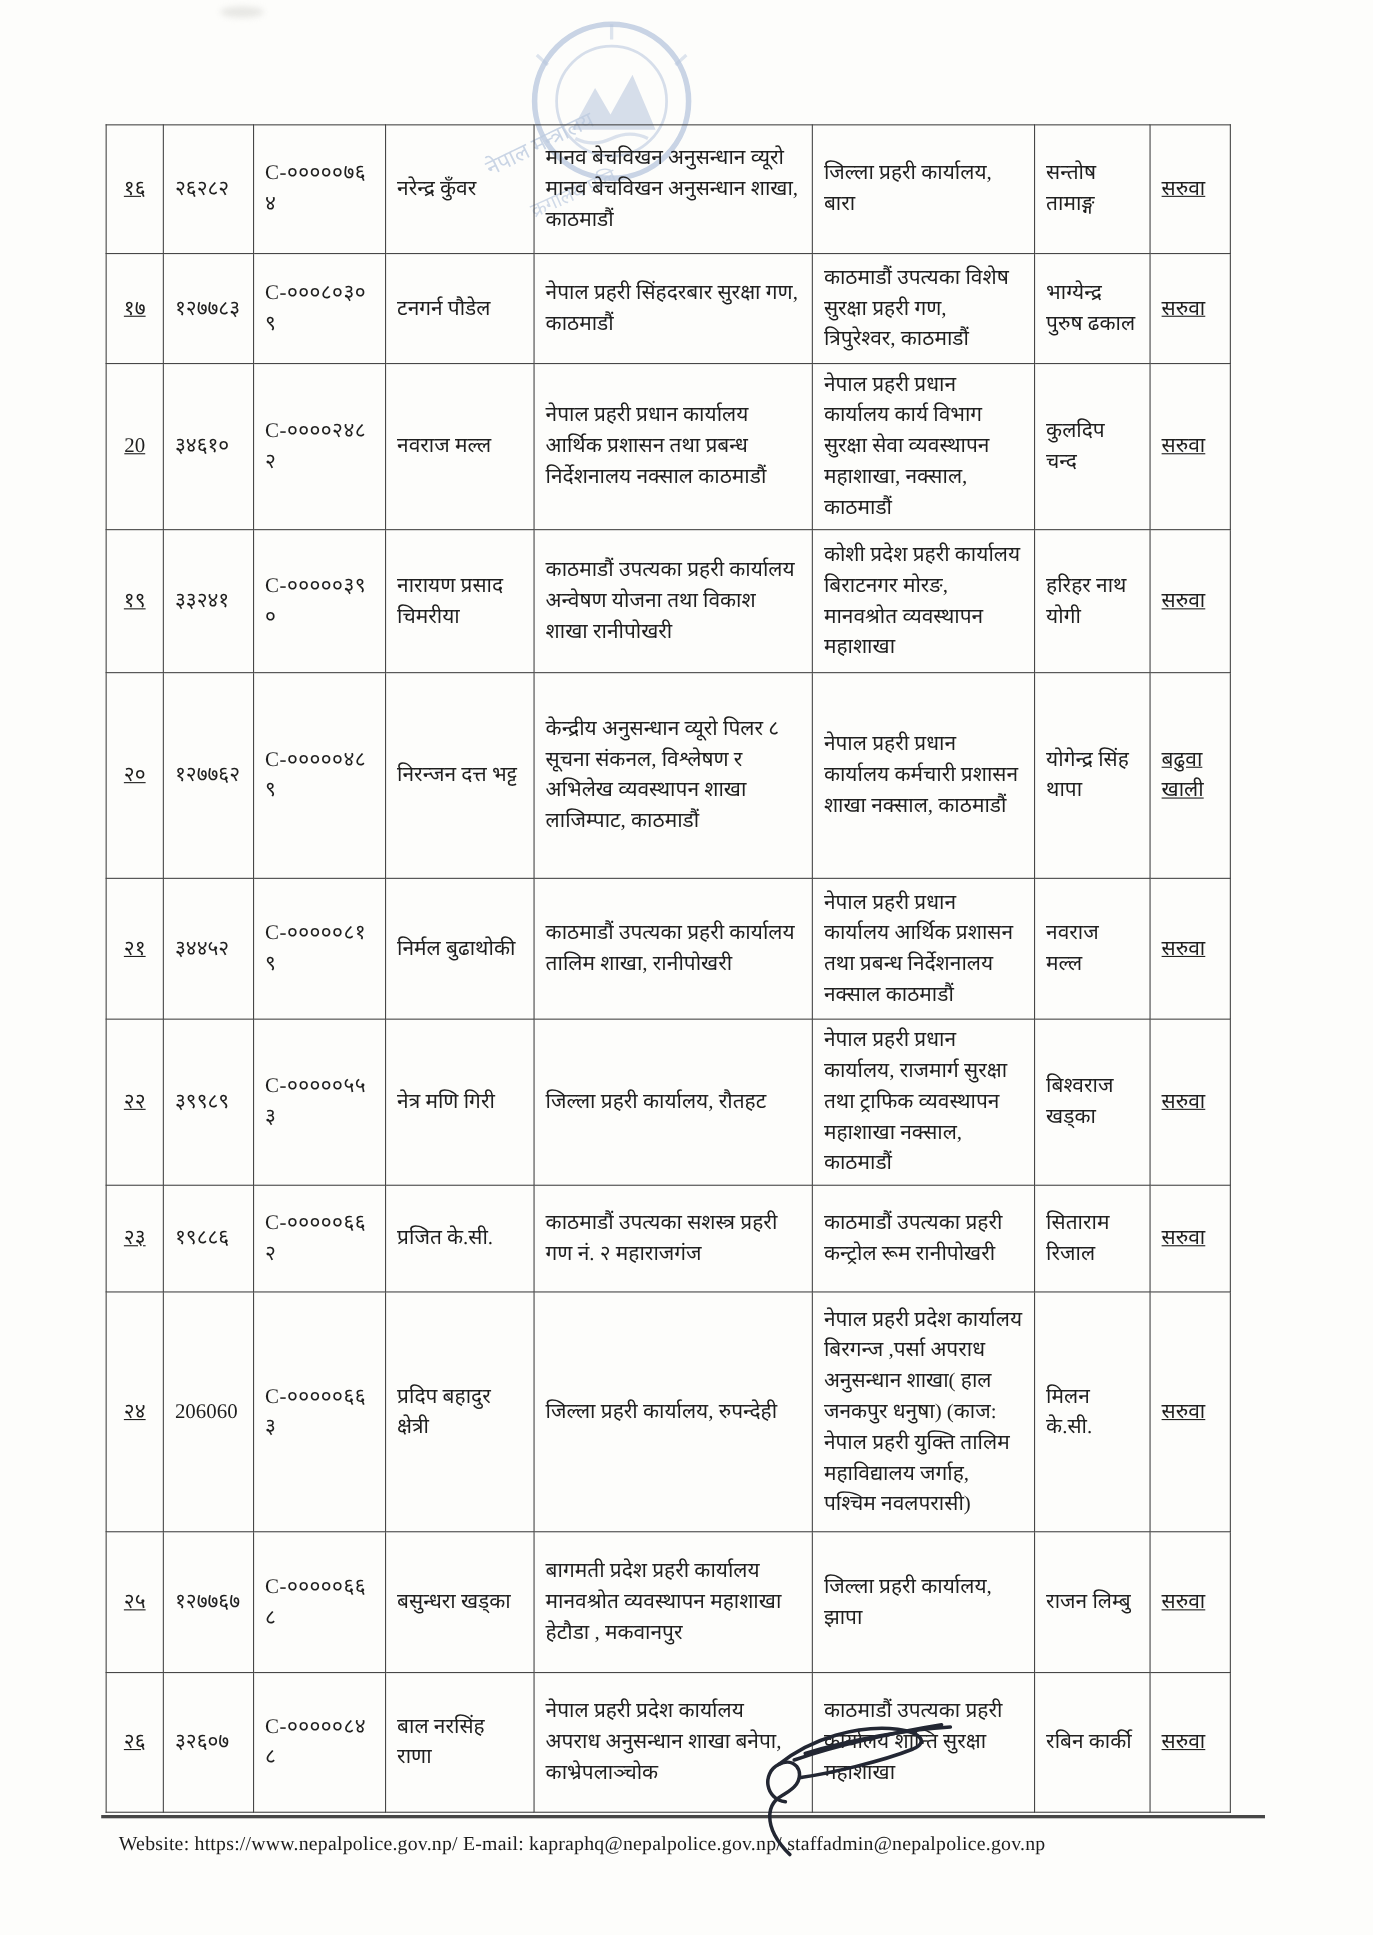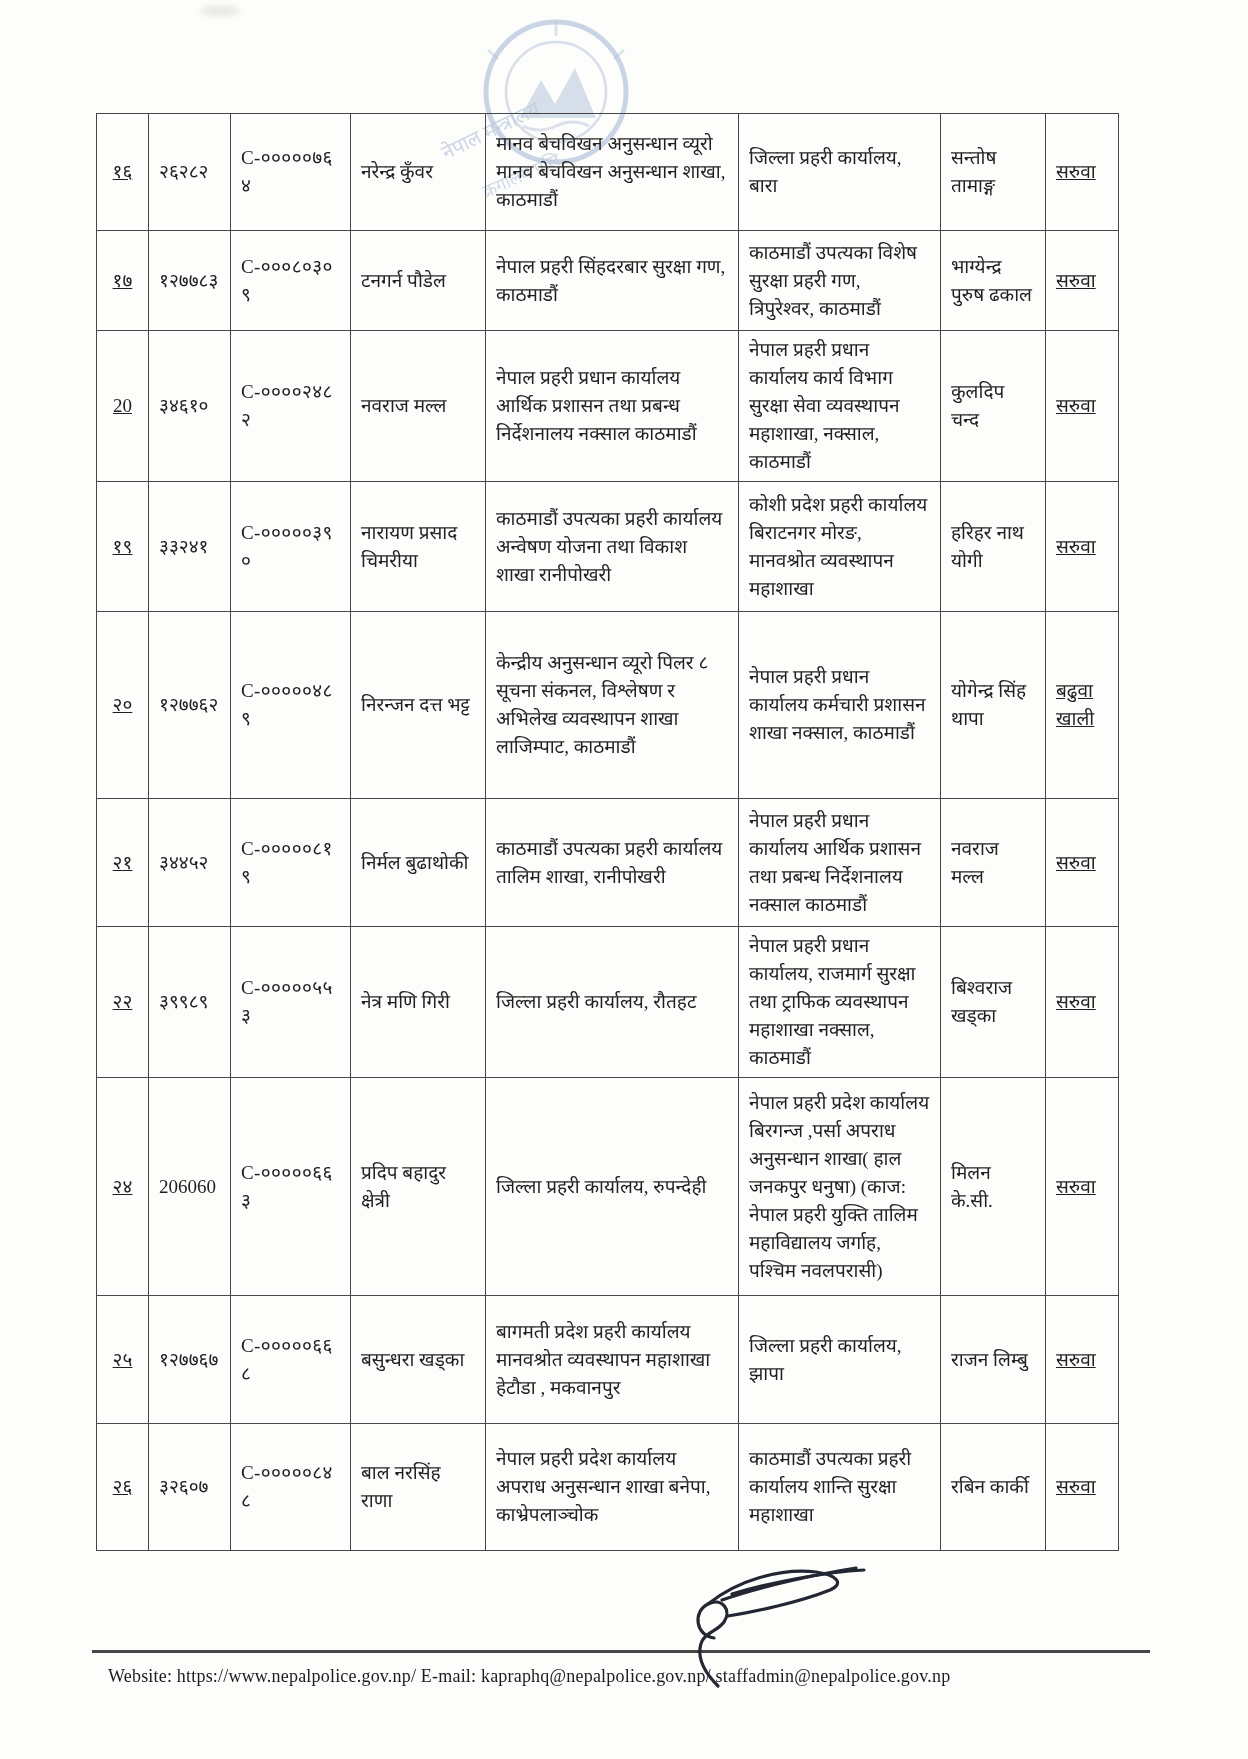--- a/index.html
+++ b/index.html
@@ -148,20 +148,30 @@
         <tr style="height: 125px;">
           <td class="cell-serial">२२</td>
           <td class="cell-reg-no">३९९८९</td>
           <td class="cell-employee-code">C-०००००५५३</td>
           <td class="cell-name">नेत्र मणि गिरी</td>
           <td class="cell-current-office">जिल्ला प्रहरी कार्यालय, रौतहट</td>
           <td class="cell-new-office">नेपाल प्रहरी प्रधान कार्यालय, राजमार्ग सुरक्षा तथा ट्राफिक व्यवस्थापन महाशाखा नक्साल, काठमाडौं</td>
           <td class="cell-replacement-name">बिश्वराज खड्का</td>
           <td class="cell-remark">सरुवा</td>
         </tr>
+        <tr style="height: 97px;">
+          <td class="cell-serial">२३</td>
+          <td class="cell-reg-no">१९८८६</td>
+          <td class="cell-employee-code">C-०००००६६२</td>
+          <td class="cell-name">प्रजित के.सी.</td>
+          <td class="cell-current-office">काठमाडौं उपत्यका सशस्त्र प्रहरी गण नं. २ महाराजगंज</td>
+          <td class="cell-new-office">काठमाडौं उपत्यका प्रहरी कन्ट्रोल रूम रानीपोखरी</td>
+          <td class="cell-replacement-name">सिताराम रिजाल</td>
+          <td class="cell-remark">सरुवा</td>
+        </tr>
         <tr style="height: 218px;">
           <td class="cell-serial">२४</td>
           <td class="cell-reg-no">206060</td>
           <td class="cell-employee-code">C-०००००६६३</td>
           <td class="cell-name">प्रदिप बहादुर क्षेत्री</td>
           <td class="cell-current-office">जिल्ला प्रहरी कार्यालय, रुपन्देही</td>
           <td class="cell-new-office">नेपाल प्रहरी प्रदेश कार्यालय बिरगन्ज ,पर्सा अपराध अनुसन्धान शाखा( हाल जनकपुर धनुषा) (काज: नेपाल प्रहरी युक्ति तालिम महाविद्यालय जर्गाह, पश्चिम नवलपरासी)</td>
           <td class="cell-replacement-name">मिलन के.सी.</td>
           <td class="cell-remark">सरुवा</td>
         </tr>

